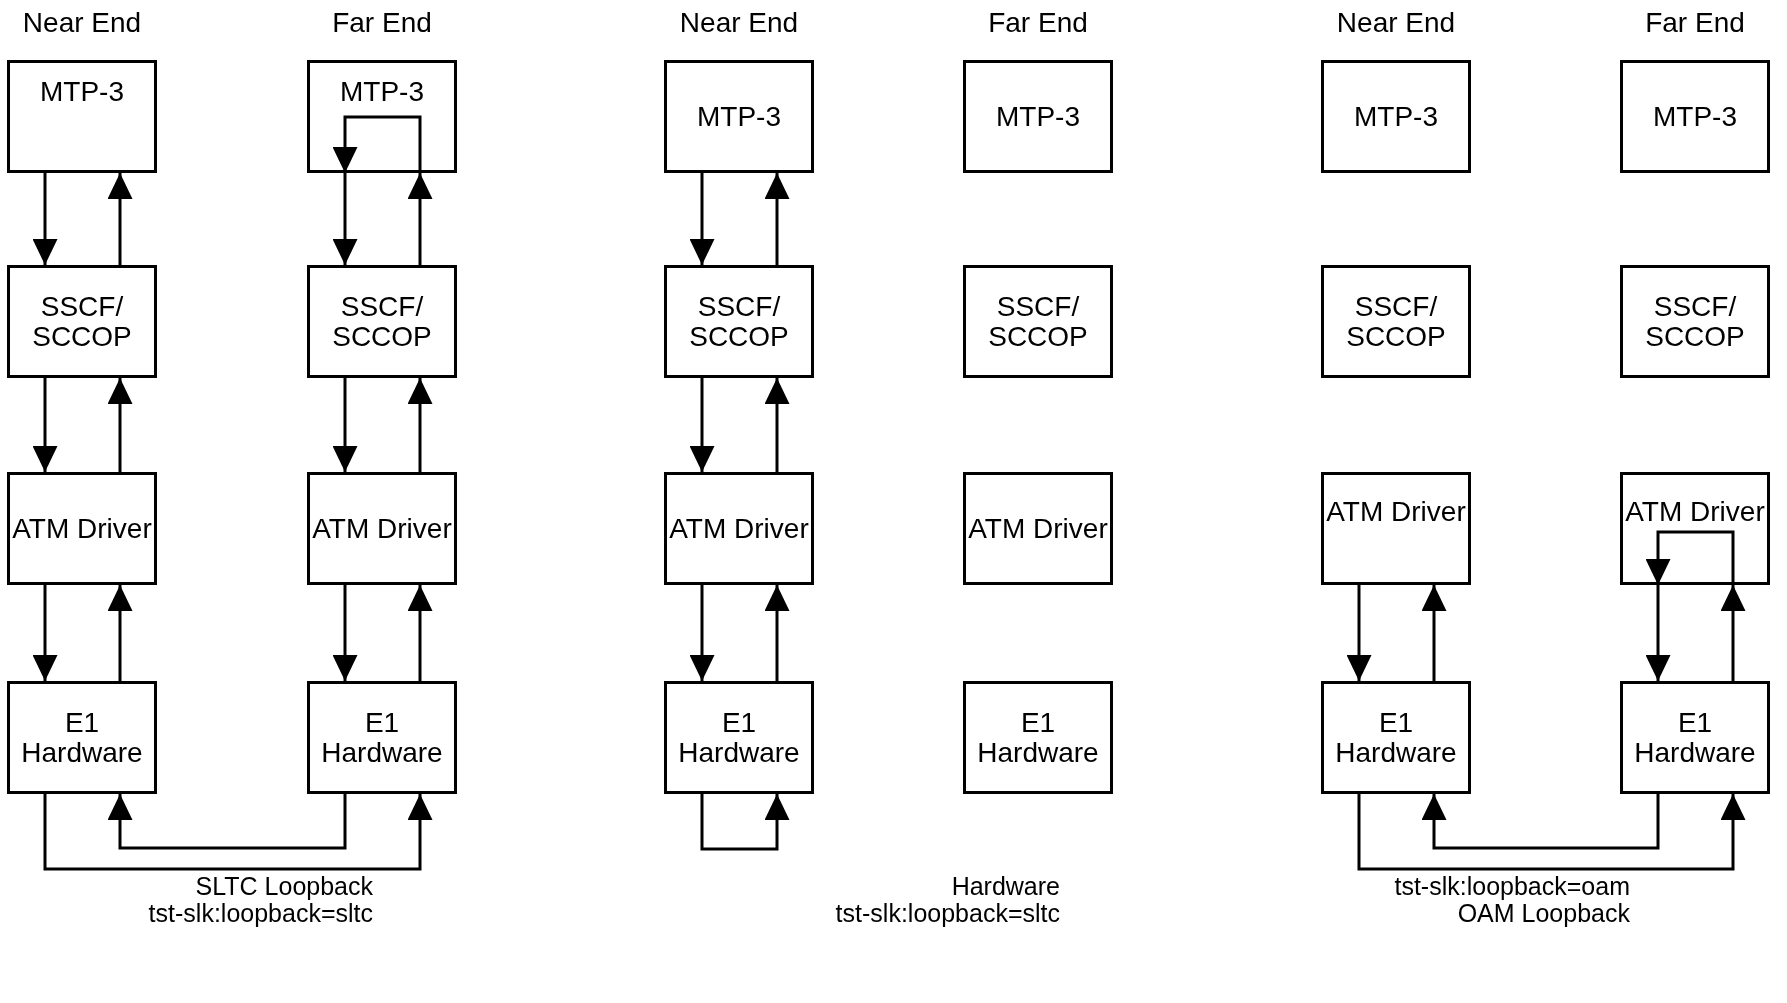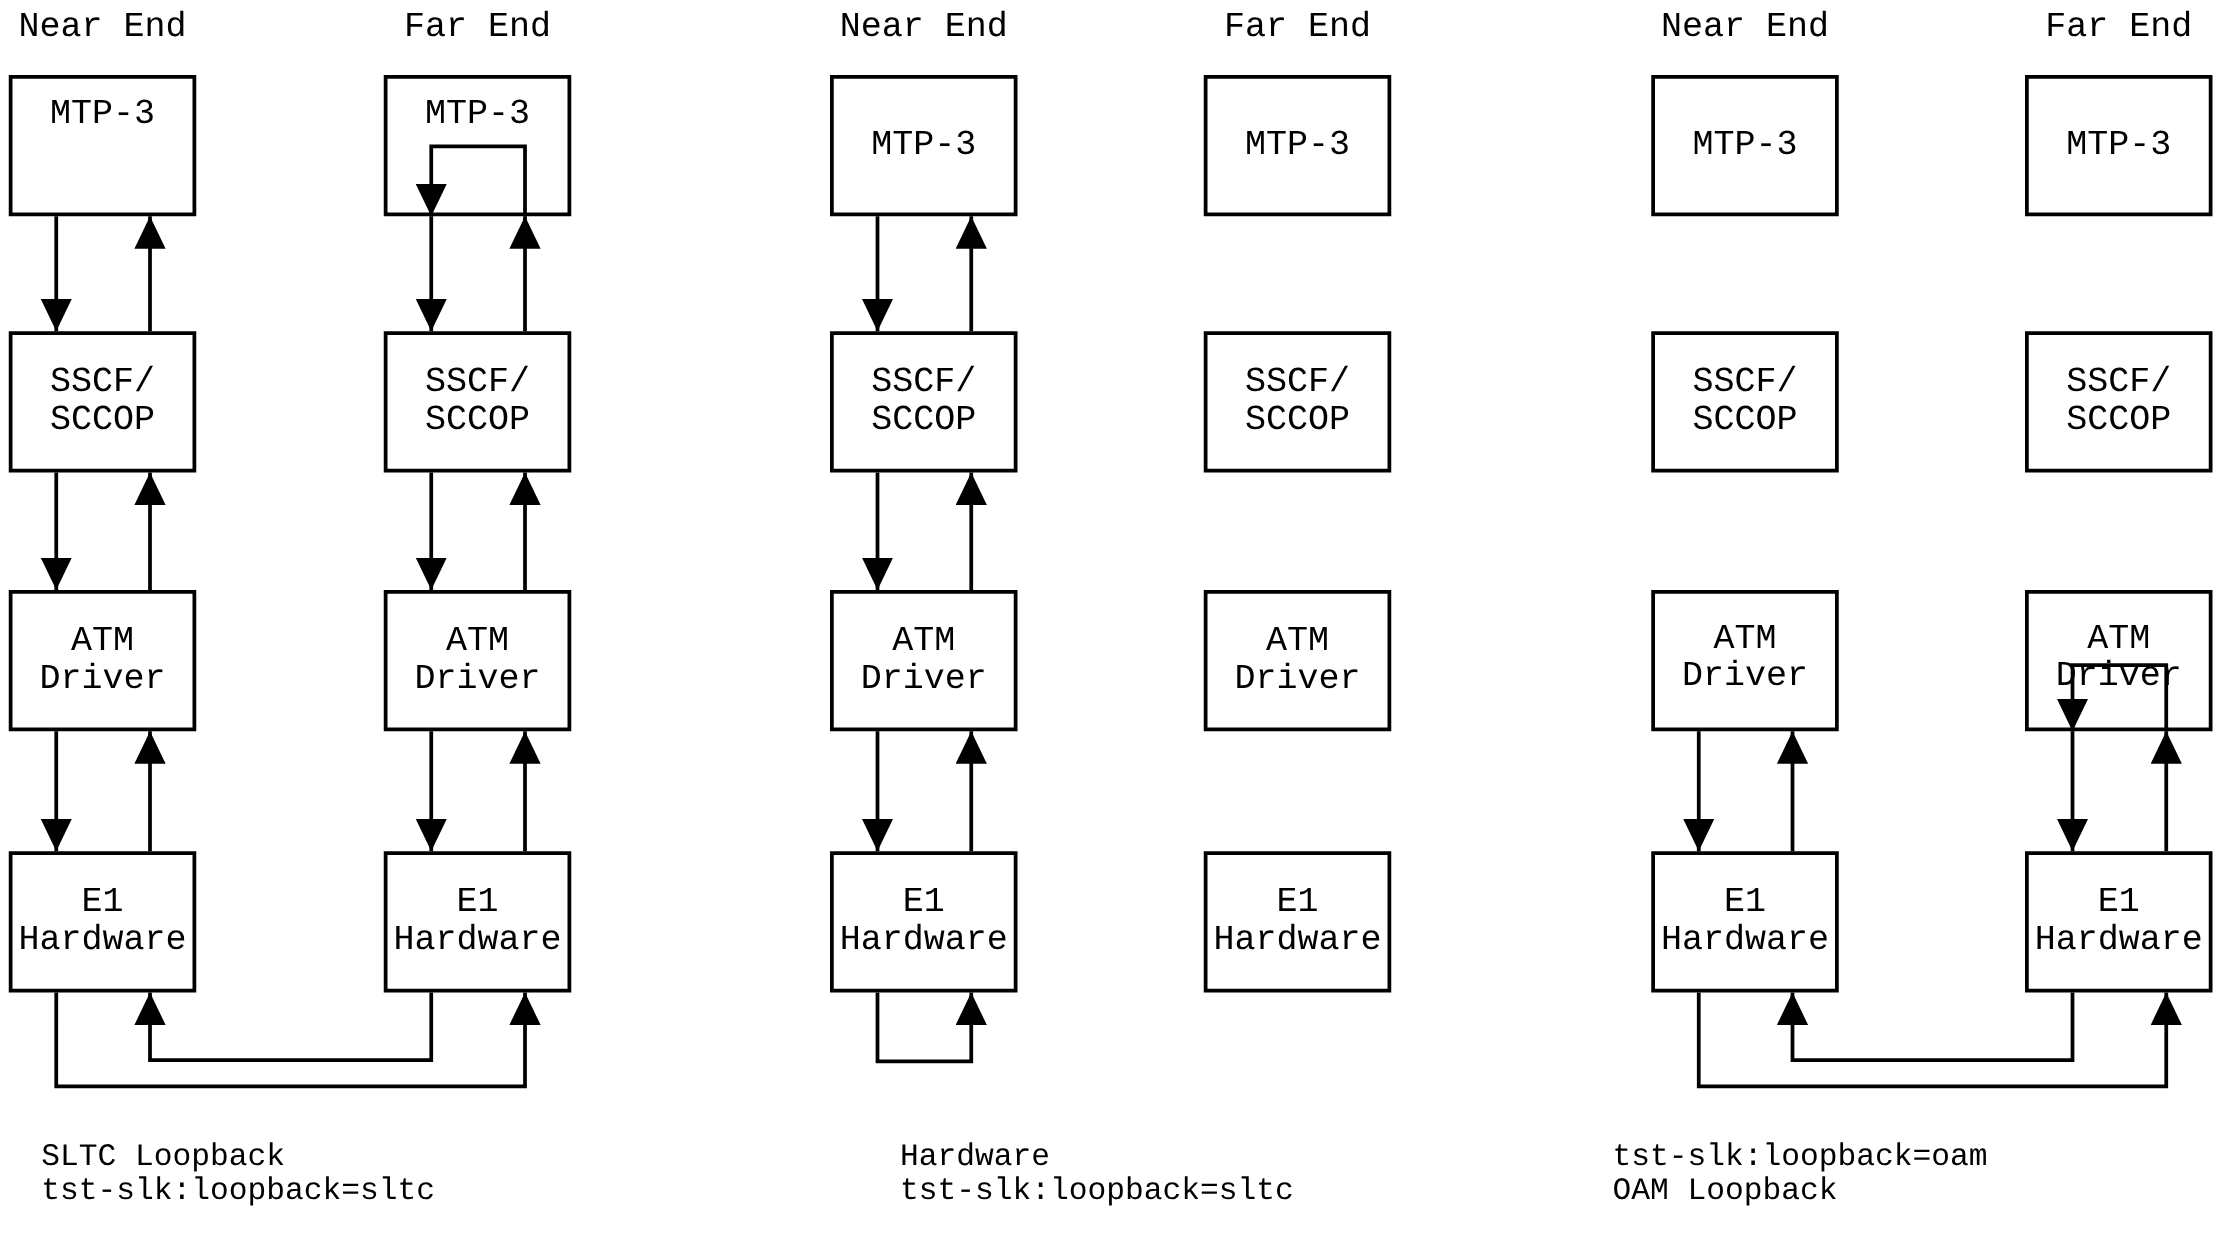--- a/index.html
+++ b/index.html
@@ -5,21 +5,21 @@
   html, body {
     margin: 0;
     padding: 0;
     background: #ffffff;
   }
   .canvas {
     position: relative;
     width: 1787px;
     height: 1003px;
     background: #ffffff;
-    font-family: Liberation Mono, monospace;
+    font-family: Liberation Sans, sans-serif;
     color: #000000;
     overflow: hidden;
   }
   .wires {
     position: absolute;
     left: 0;
     top: 0;
     width: 1787px;
     height: 1003px;
     pointer-events: none;
@@ -50,23 +50,23 @@
   .colhdr {
     position: absolute;
     top: 8px;
     width: 160px;
     text-align: center;
     font-size: 28px;
     line-height: 30px;
   }
   .caption {
     position: absolute;
-    top: 912px;
+    top: 873px;
     width: 340px;
-    text-align: left;
+    text-align: right;
     font-size: 25px;
     line-height: 27px;
   }
 </style>
 </head>
 <body>
 
 <div class="canvas">
 
   <div class="colhdr" style="left:2px">Near End</div>

